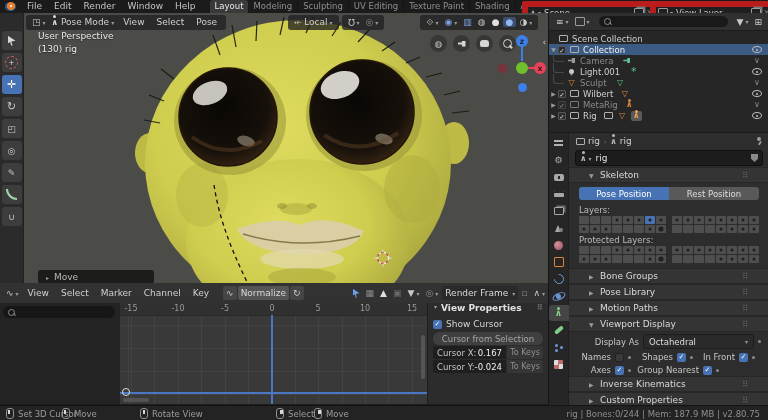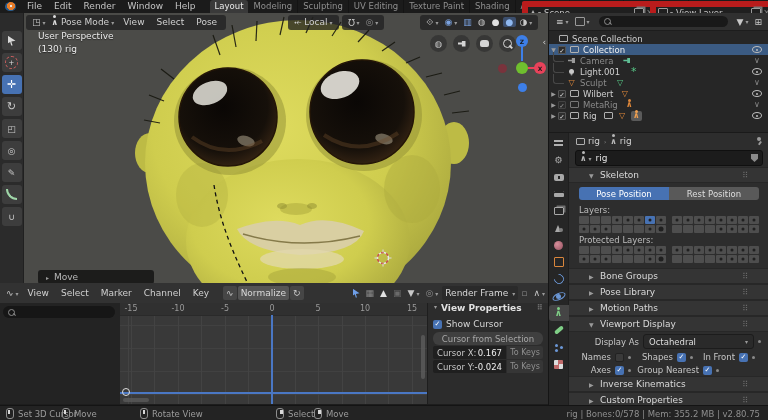--- a/index.html
+++ b/index.html
@@ -817,16 +817,16 @@
       <span>Rotate View</span>
     </span>
     <span class="hint" style="left:276px;">
       <span class="mi r"></span>
       <span>Select</span>
     </span>
     <span class="hint" style="left:314px;">
       <span class="mi r"></span>
       <span>Move</span>
     </span>
-    <span id="status-info">rig | Bones:0/578 | Mem: 355.2 MB | v2.80.75</span>
+    <span id="status-info">rig | Bones:0/244 | Mem: 187.9 MB | v2.80.75</span>
   </div>
 
 </div>
 
 </body></html>

